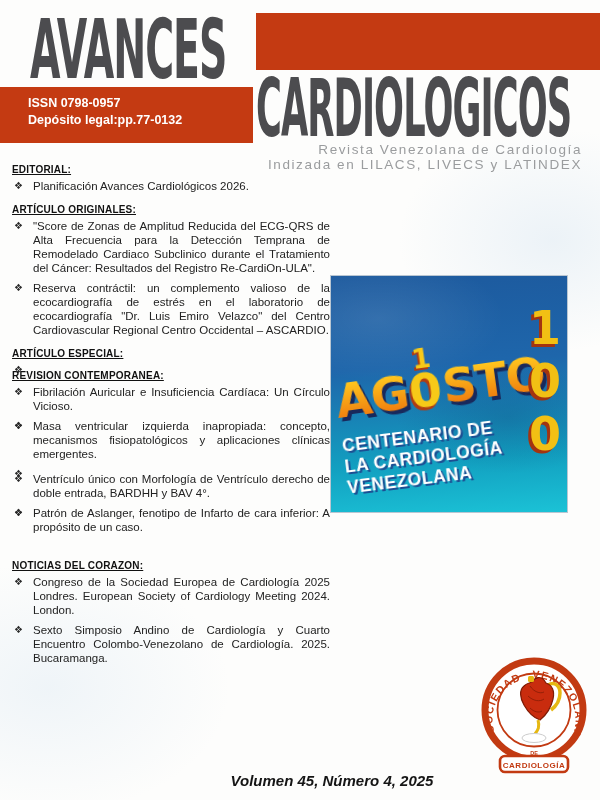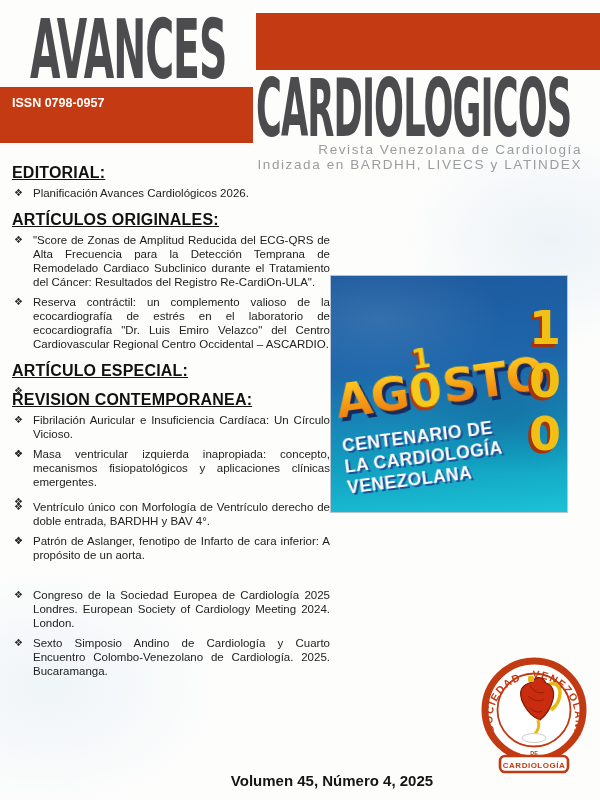--- a/index.html
+++ b/index.html
@@ -10,35 +10,35 @@
          radial-gradient(260px 180px at 8% 86%, rgba(175,205,230,.18), rgba(175,205,230,0) 70%),
          #fdfdfc;}
   .abs{position:absolute;}
 
   
   .title-avances{left:30px;top:2px;font-size:82px;font-weight:bold;color:#4c4c4f;
      letter-spacing:-2px;transform:scaleX(.48);transform-origin:left top;white-space:nowrap;
      font-family:"DejaVu Sans",sans-serif;}
   .red-top{left:256px;top:13px;width:344px;height:57px;background:#c43a12;}
   .issn-bar{left:0;top:87px;width:253px;height:56px;background:#c43a12;color:#fff;
-     padding:8px 0 0 12px;box-sizing:border-box;font-weight:bold;font-size:12.5px;line-height:17px;}
+     padding:8px 0 0 28px;box-sizing:border-box;font-weight:bold;font-size:12.5px;line-height:17px;}
   .title-cardio{left:256px;top:62px;font-size:80px;font-weight:bold;color:#4c4c4f;
      letter-spacing:-2px;transform:scaleX(.44);transform-origin:left top;white-space:nowrap;
      font-family:"DejaVu Sans",sans-serif;}
   .subtitle{right:18px;text-align:right;color:#9a9c9e;letter-spacing:1.6px;font-size:13.5px;}
   .subtitle.s1{top:142px;}
   .subtitle.s2{top:157px;}
 
   
   #toc{left:12px;top:164px;width:318px;color:#222;}
   #toc .section{margin-bottom:11px;}
   #toc .section:nth-child(3){}
   #toc .section:nth-child(4){}
   #toc .section:nth-child(6){margin-top:26px;}
-  #toc h3{margin:0 0 4px 0;font-size:16px;font-weight:bold;color:#111;
+  #toc h3{margin:0 0 4px 0;font-size:10px;font-weight:bold;color:#111;
      text-decoration:underline;letter-spacing:.2px;}
   #toc .item{position:relative;padding-left:21px;margin-bottom:6px;
      font-size:11.5px;line-height:14px;text-align:justify;}
   #toc .bullet{position:absolute;left:2px;top:0;font-size:10px;color:#2b2b2b;}
 
   
   .promo{left:330px;top:275px;width:238px;height:238px;box-sizing:border-box;
      border:1px solid #b9c6d2;overflow:hidden;
      background:
        radial-gradient(180px 90px at 20% 18%, rgba(255,255,255,.10), rgba(255,255,255,0) 70%),
@@ -60,62 +60,64 @@
   .right-stack{position:absolute;right:6px;top:26px;text-align:center;}
   .right-stack div{font-size:46px;line-height:53px;font-weight:bold;color:#f2c014;
      font-family:"DejaVu Sans",sans-serif;filter:drop-shadow(-3px 3px 0 #a33410);}
   .caption{position:absolute;left:10px;top:160px;transform:rotate(-7deg);
      transform-origin:left top;color:#fff;font-weight:bold;font-size:17.5px;line-height:21px;
      letter-spacing:.5px;filter:drop-shadow(2px 2px 0 #1c4f93);white-space:nowrap;}
 
   
   .logo{left:478px;top:652px;}
   .volume{left:132px;top:772px;width:400px;text-align:center;
-     font-size:15px;font-weight:bold;color:#151515;}
+     font-size:15px;font-weight:bold;color:#151515;font-style:italic;}
 </style>
 </head>
 <body>
 
 <div class="abs title-avances">AVANCES</div>
 <div class="abs red-top"></div>
 
 <div class="abs issn-bar">
   <div>ISSN 0798-0957</div>
+  <div>Depósito legal:pp.77-0132</div>
 </div>
 <div class="abs title-cardio">CARDIOLOGICOS</div>
 <div class="abs subtitle s1">Revista Venezolana de Cardiología</div>
-<div class="abs subtitle s2">Indizada en BARDHH, LIVECS y LATINDEX</div>
+<div class="abs subtitle s2">Indizada en LILACS, LIVECS y LATINDEX</div>
 
 <div class="abs" id="toc">
     <div class="section">
       <h3>EDITORIAL:</h3>
       <div class="item"><span class="bullet">❖</span><span>Planificación Avances Cardiológicos 2026.</span></div>
     </div>
     <div class="section">
-      <h3>ARTÍCULOS ORIGINALES:</h3>
+      <h3>ARTÍCULO ORIGINALES:</h3>
       <div class="item"><span class="bullet">❖</span><span>"Score de Zonas de Amplitud Reducida del ECG-QRS de Alta Frecuencia para la Detección Temprana de Remodelado Cardiaco Subclinico durante el Tratamiento del Cáncer: Resultados del Registro Re-CardiOn-ULA".</span></div>
       <div class="item"><span class="bullet">❖</span><span>Reserva contráctil: un complemento valioso de la ecocardiografía de estrés en el laboratorio de ecocardiografía "Dr. Luis Emiro Velazco" del Centro Cardiovascular Regional Centro Occidental – ASCARDIO.</span></div>
     </div>
     <div class="section">
       <h3>ARTÍCULO ESPECIAL:</h3>
       <div class="item"><span class="bullet">❖</span></div>
     </div>
     <div class="section">
       <h3>REVISION CONTEMPORANEA:</h3>
       <div class="item"><span class="bullet">❖</span><span>Fibrilación Auricular e Insuficiencia Cardíaca: Un Círculo Vicioso.</span></div>
       <div class="item"><span class="bullet">❖</span></div>
       <div class="item"><span class="bullet">❖</span><span>Masa ventricular izquierda inapropiada: concepto, mecanismos fisiopatológicos y aplicaciones clínicas emergentes.</span></div>
       <div class="item"><span class="bullet">❖</span></div>
     </div>
     <div class="section">
       <div class="item"><span class="bullet">❖</span><span>Ventrículo único con Morfología de Ventrículo derecho de doble entrada, BARDHH y BAV 4°.</span></div>
       <div class="item"><span class="bullet">❖</span></div>
-      <div class="item"><span class="bullet">❖</span><span>Patrón de Aslanger, fenotipo de Infarto de cara inferior: A propósito de un aorta.</span></div>
+      <div class="item"><span class="bullet">❖</span><span>Patrón de Aslanger, fenotipo de Infarto de cara inferior: A propósito de un caso.</span></div>
     </div>
     <div class="section">
+      <h3>NOTICIAS DEL CORAZON:</h3>
       <div class="item"><span class="bullet">❖</span><span>Congreso de la Sociedad Europea de Cardiología 2025 Londres. European Society of Cardiology Meeting 2024. London.</span></div>
       <div class="item"><span class="bullet">❖</span><span>Sexto Simposio Andino de Cardiología y Cuarto Encuentro Colombo-Venezolano de Cardiología. 2025. Bucaramanga.</span></div>
     </div>
   </div>
 
 <div class="abs promo">
   <div class="agosto-row">
     <span class="agosto-seg">AG</span><span class="inline-stack">
         <span class="d-sm">1</span>
         <span class="d-lg">0</span>

